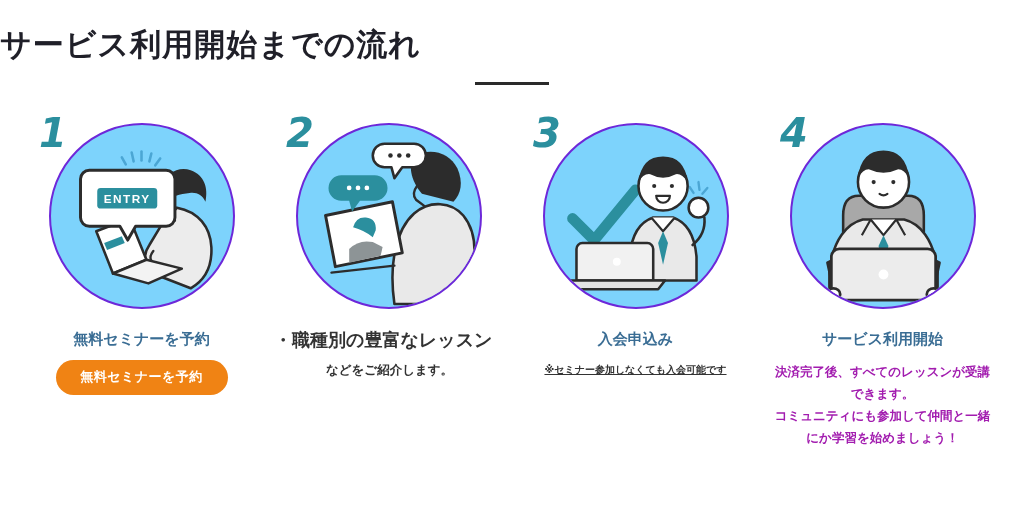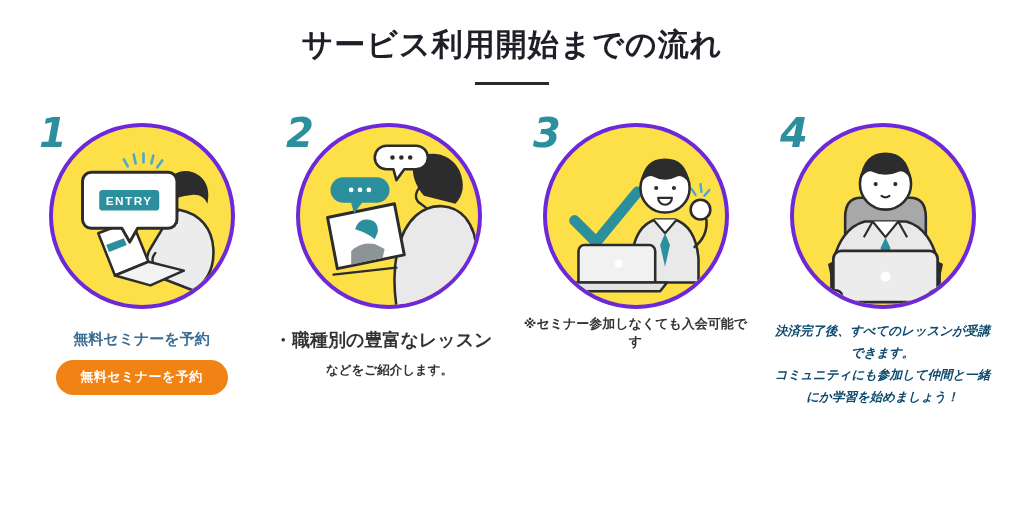--- a/index.html
+++ b/index.html
@@ -7,21 +7,21 @@
   body {
     width:1024px; height:505px; overflow:hidden;
     font-family:"Liberation Sans","DejaVu Sans",sans-serif;
     color:#333333;
   }
   .page { width:1024px; height:505px; position:relative; }
 
   
   .page-title {
     padding-top:24px;
-    text-align:center;
+    text-align:left;
     font-size:31px;
     font-weight:bold;
     color:#1f1f28;
     letter-spacing:1px;
   }
   .heading-underline {
     width:74px; height:3px;
     background:#2a2a2a;
     margin:16px auto 0;
   }
@@ -45,24 +45,24 @@
     font-weight:bold;
     font-style:italic;
     color:#2b8f9e;
     font-family:"DejaVu Sans","Liberation Sans",sans-serif;
     line-height:1;
     z-index:2;
   }
   .step-circle {
     width:186px; height:186px;
     margin:0 auto;
-    border:4px solid #6d28d9;
+    border:2px solid #6d28d9;
     border-radius:50%;
     overflow:hidden;
-    background:#fde047;
+    background:#7dd3fc;
   }
   .step-circle svg { display:block; width:182px; height:182px; }
 
   .step-title {
     margin-top:18px;
     font-size:15px;
     font-weight:bold;
     color:#3a6d94;
     line-height:1.55;
     white-space:pre-line;
@@ -79,30 +79,30 @@
     font-weight:bold;
     border:none;
     border-radius:999px;
     letter-spacing:.5px;
     cursor:pointer;
   }
   .step-desc {
     margin-top:12px;
     font-size:12.5px;
     font-weight:bold;
-    color:#0c4a6e;
+    color:#a21caf;
     line-height:1.75;
     white-space:pre-line;
-    font-style:italic;
   }
   .step-note {
-    margin-top:6px;
-    font-size:13px;
-    font-weight:bold;
-    color:#333333;
+    margin-top:13px;
+    font-size:10px;
+    font-weight:bold;
+    color:#333333;
+    text-decoration:underline;
   }
   .bullets {
     margin-top:13px;
     text-align:left;
     padding-left:2px;
   }
   .bullet-line {
     font-size:18px;
     font-weight:bold;
     color:#333333;
@@ -219,20 +219,21 @@
             <path d="M150 122 C160 114 163 104 162 94" fill="none" stroke-linecap="round"></path>
             <circle cx="156" cy="84" r="10" fill="#ffffff"></circle>
           </g>
           <g stroke="#2c2c2c" stroke-width="2.6" stroke-linejoin="round">
             <path d="M38 120 h66 a6 6 0 0 1 6 6 v32 h-78 v-32 a6 6 0 0 1 6 -6 z" fill="#f1f1f1"></path>
             <circle cx="73" cy="139" r="4" fill="#ffffff" stroke="none"></circle>
             <path d="M26 158 h96 l-7 9 h-82 z" fill="#e3e3e3"></path>
           </g>
         </svg>
       </div>
+      <h3 class="step-title">入会申込み</h3>
       <p class="step-note">※セミナー参加しなくても入会可能です</p>
     </section>
 
     <section class="step">
       <div class="step-number">4</div>
       <div class="step-circle">
         <svg viewBox="0 0 185 185">
           <g stroke="#2c2c2c" stroke-width="2.6" stroke-linejoin="round">
             <path d="M52 92 q0 -20 16 -20 h50 q16 0 16 20 v48 h-82 z" fill="#a8a8a8"></path>
             <path d="M36 140 l14 -7 7 30 -15 5 z" fill="#3a3a3a"></path>
@@ -250,20 +251,21 @@
             <path d="M93 112 l-5 11 l5 24 l5 -24 z" fill="#2b8f9e" stroke="none"></path>
           </g>
           <g stroke="#2c2c2c" stroke-width="2.8" stroke-linejoin="round">
             <path d="M48 126 h90 a8 8 0 0 1 8 8 v44 h-106 v-44 a8 8 0 0 1 8 -8 z" fill="#ececec"></path>
             <circle cx="93" cy="152" r="5" fill="#ffffff" stroke="none"></circle>
             <ellipse cx="42" cy="172" rx="7" ry="6" fill="#ffffff"></ellipse>
             <ellipse cx="144" cy="172" rx="7" ry="6" fill="#ffffff"></ellipse>
           </g>
         </svg>
       </div>
+      <h3 class="step-title">サービス利用開始</h3>
       <p class="step-desc">決済完了後、すべてのレッスンが受講
 できます。
 コミュニティにも参加して仲間と一緒
 にか学習を始めましょう！</p>
     </section>
 
   </div>
 </div>
 
 </body></html>

